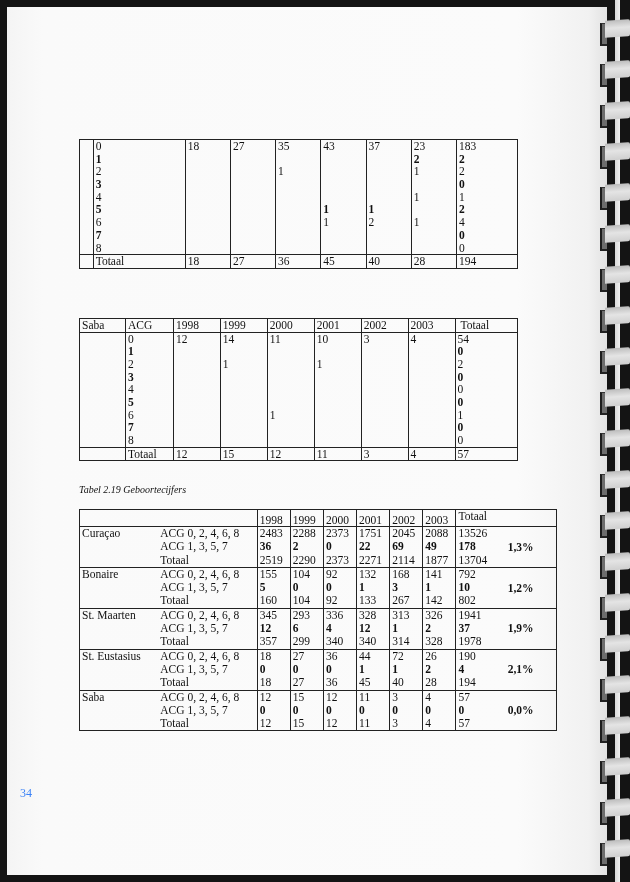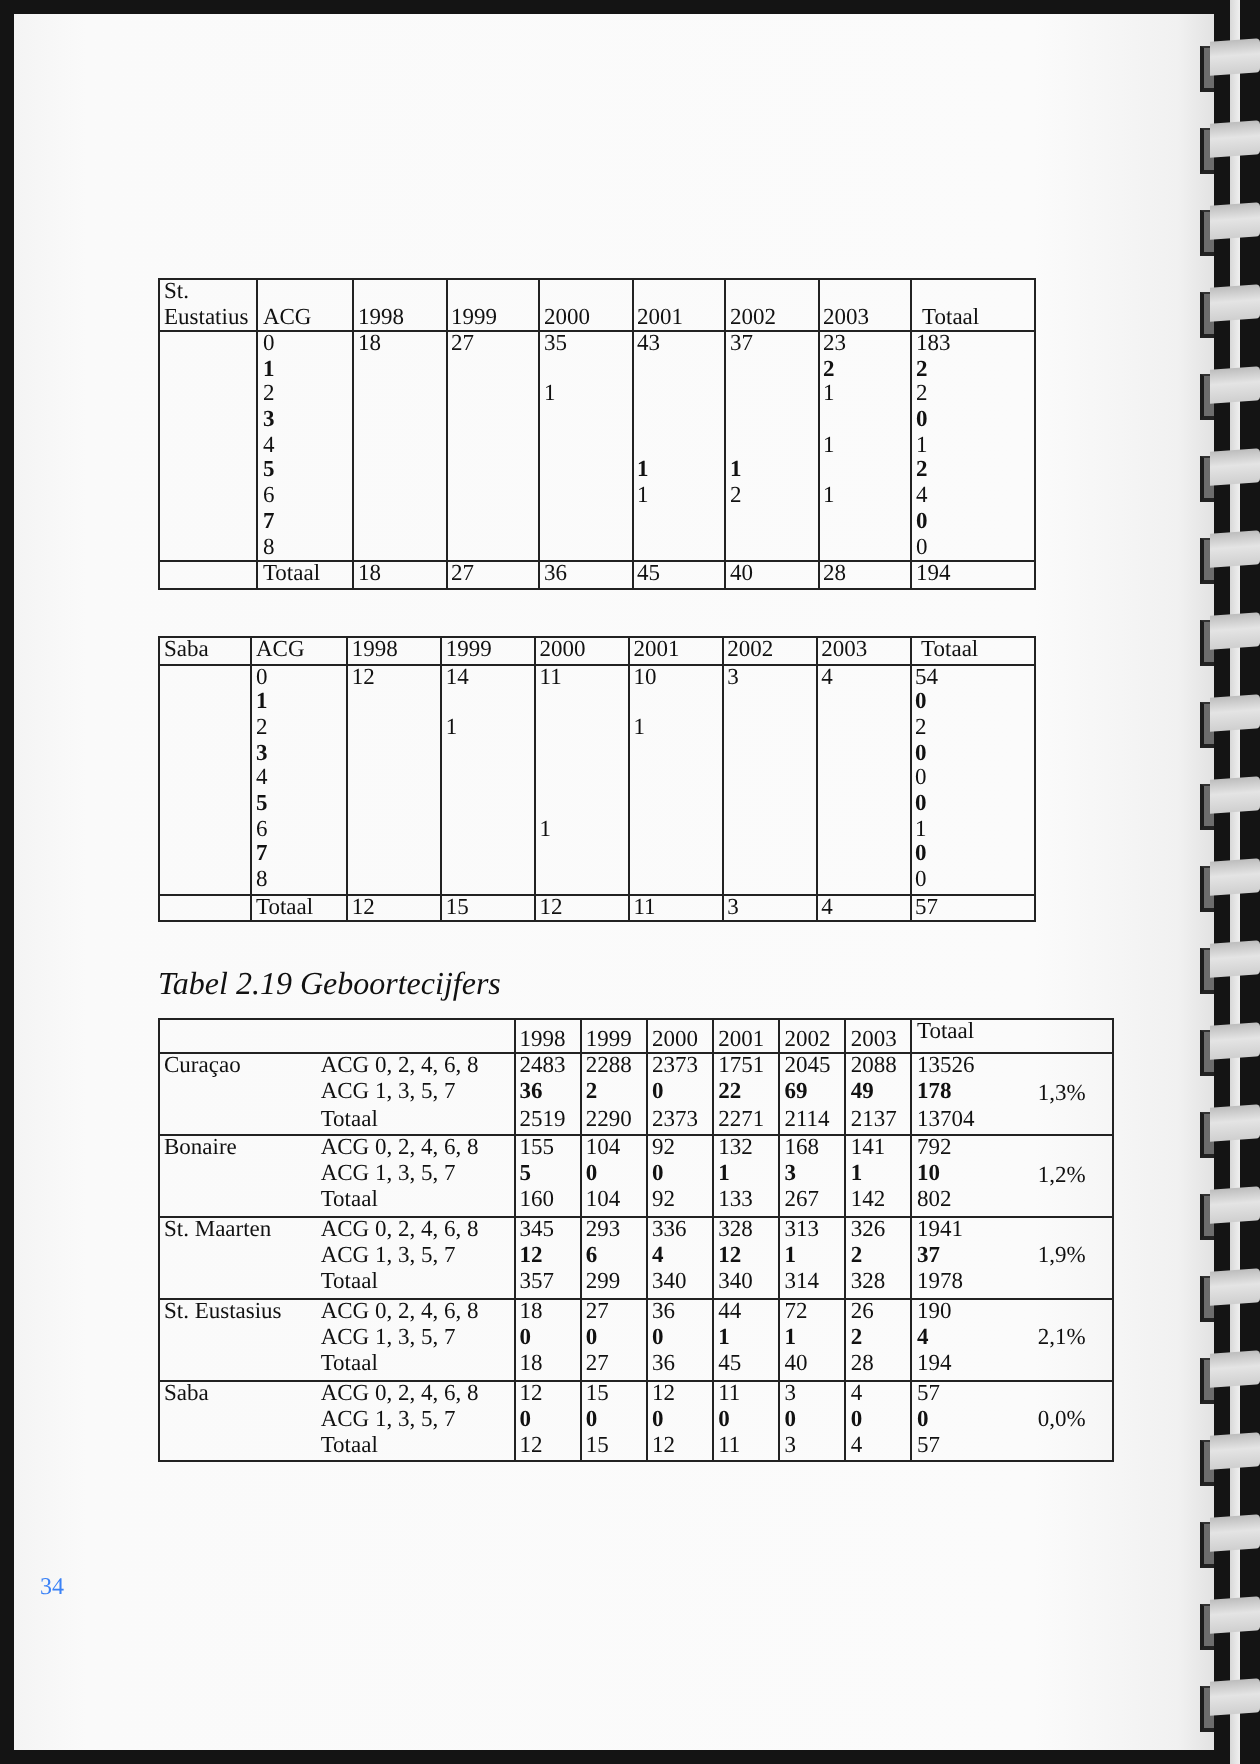--- a/index.html
+++ b/index.html
@@ -42,30 +42,30 @@
 
   
   #t1 { left:79px; top:139px; width:439px; }
   #t2 { left:79px; top:318px; width:439px; }
   .col-isl { width:45px; }
   .col-acg { width:46px; }
   .col-yr  { width:46px; }
   .col-tot { width:60px; }
 
   .caption {
-    position:absolute; left:79px; top:484px; font-style:italic; font-size:16px;
+    position:absolute; left:79px; top:484px; font-style:italic; font-size:10px;
   }
 
   
   #t3 { left:79px; top:509px; width:478px; font-size:11.5px; }
   #t3 td.isl { border-right:none; width:70px;margin-left:48px; }
   #t3 td.acg { border-left:none; width:94px; padding-left:6px; }
   #t3 td.yr { width:28px; }
   #t3 td.tot { width:45px; border-right:none; }
-  #t3 td.pct { width:46px; border-left:none; text-align:center; vertical-align:middle; font-weight:normal; }
+  #t3 td.pct { width:46px; border-left:none; vertical-align:middle; font-weight:bold; }
   #t3 .stack div { height:13.3px; }
 
   .pagenum { position:absolute; left:20px; top:786px; font-size:12px; color:#3b82f6; }
 </style>
 </head>
 <body>
 
 <div class="page"></div>
 
 <div class="binding" id="binding">
@@ -151,34 +151,20 @@
       <div class="front"></div>
     </div>
     <div class="ring" style="top: 840px;">
       <div class="back"></div>
       <div class="front"></div>
     </div>
   </div>
 
 <table class="t" id="t1">
   <tbody>
-      <tr>
-    <td class="col-isl">
-      <div>St.</div>
-      <div>Eustatius</div>
-    </td>
-    <td class="col-acg" style="vertical-align:bottom">ACG</td>
-    <td class="col-yr" style="vertical-align:bottom">1998</td>
-    <td class="col-yr" style="vertical-align:bottom">1999</td>
-    <td class="col-yr" style="vertical-align:bottom">2000</td>
-    <td class="col-yr" style="vertical-align:bottom">2001</td>
-    <td class="col-yr" style="vertical-align:bottom">2002</td>
-    <td class="col-yr" style="vertical-align:bottom">2003</td>
-    <td class="col-tot" style="vertical-align:bottom;padding-left:5px">Totaal</td>
-  </tr>
   <tr>
     <td></td>
     <td class="stack">
           <div>0</div>
           <div class="b">1</div>
           <div>2</div>
           <div class="b">3</div>
           <div>4</div>
           <div class="b">5</div>
           <div>6</div>
@@ -441,21 +427,21 @@
           <div>2271</div>
         </td>
         <td class="yr stack">
           <div>2045</div>
           <div class="b">69</div>
           <div>2114</div>
         </td>
         <td class="yr stack">
           <div>2088</div>
           <div class="b">49</div>
-          <div>2137</div>
+          <div>1877</div>
         </td>
         <td class="tot stack">
           <div>13526</div>
           <div class="b">178</div>
           <div>13704</div>
         </td>
         <td class="pct">1,3%</td>
       </tr>
       <tr>
         <td class="isl">Bonaire</td>

